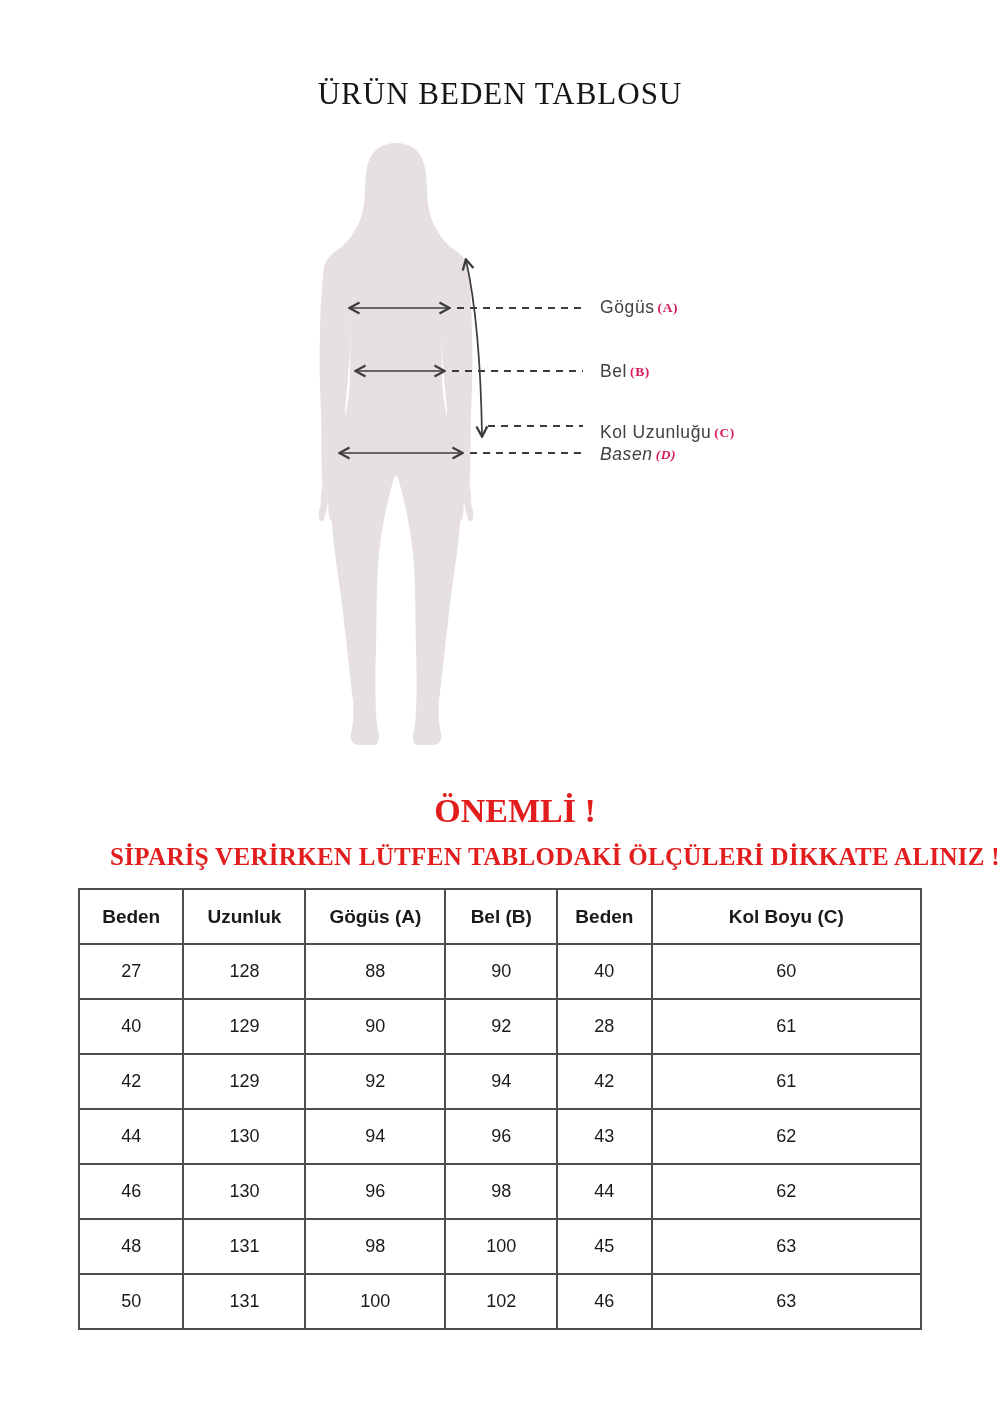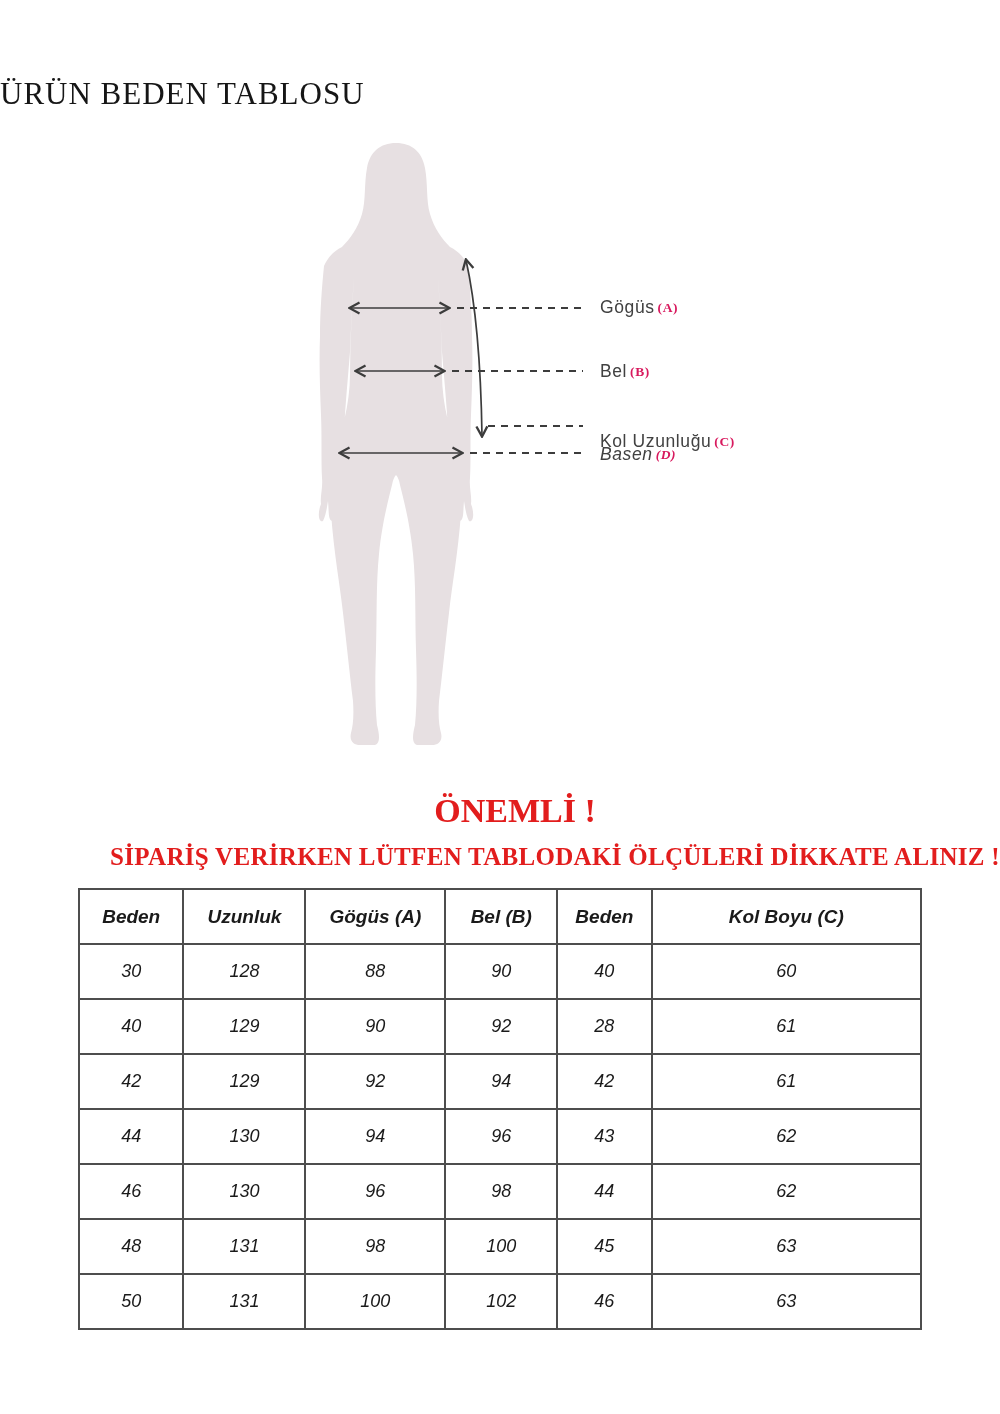--- a/index.html
+++ b/index.html
@@ -13,20 +13,21 @@
   html,body{background:#ffffff;}
   .page{
     position:relative;
     width:1000px;height:1414px;
     background:#ffffff;
     font-family:"Liberation Sans", sans-serif;
     overflow:hidden;
   }
   .page-title{
     position:absolute;left:0;top:76px;width:100%;
+    text-align:center;
     font-family:"Liberation Serif", serif;
     font-size:31px;letter-spacing:1px;
     color:#161616;
   }
   .diagram-svg{position:absolute;left:280px;top:130px;width:320px;height:630px;}
   .silhouette{fill:var(--silhouette);}
   .meas-line{stroke:var(--line);stroke-width:1.7;fill:none;}
   .dash-line{stroke:var(--line);stroke-width:2;fill:none;stroke-dasharray:7 6;}
   .meas-label{
     position:absolute;left:600px;height:24px;line-height:24px;
@@ -59,21 +60,20 @@
     position:absolute;left:78px;top:888px;width:844px;
     border-collapse:collapse;
     table-layout:fixed;
     color:#1a1a1a;
   }
   .size-table th,.size-table td{
     border:2px solid var(--border);
     text-align:center;vertical-align:middle;
     height:55px;
     background:#ffffff;
-    font-style:italic;
   }
   .size-table th{font-size:19px;font-weight:bold;}
   .size-table td{font-size:18px;font-weight:normal;}
 </style>
 </head>
 <body>
 
 <div class="page">
 
   <div class="page-title">ÜRÜN BEDEN TABLOSU</div>
@@ -132,21 +132,21 @@
     <line class="meas-line" x1="60" y1="323" x2="182" y2="323" marker-start="url(#ah)" marker-end="url(#ah)"></line>
     <line class="dash-line" x1="190" y1="323" x2="303" y2="323"></line>
   </svg>
 
   <div class="meas-label" style="top:295px;">
     <span>Gögüs</span><span class="meas-letter">(A)</span>
   </div>
   <div class="meas-label" style="top:359px;">
     <span>Bel</span><span class="meas-letter">(B)</span>
   </div>
-  <div class="meas-label" style="top:429px;">
+  <div class="meas-label" style="top:420px;">
     <span>Kol Uzunluğu</span><span class="meas-letter">(C)</span>
   </div>
   <div class="meas-label" style="top:442px;font-style:italic;">
     <span>Basen</span><span class="meas-letter">(D)</span>
   </div>
 
   <div class="important-heading">ÖNEMLİ !</div>
   <div class="warning-text">SİPARİŞ VERİRKEN LÜTFEN TABLODAKİ ÖLÇÜLERİ DİKKATE ALINIZ !</div>
 
   <table class="size-table">
@@ -163,21 +163,21 @@
           <th>Beden</th>
           <th>Uzunluk</th>
           <th>Gögüs (A)</th>
           <th>Bel (B)</th>
           <th>Beden</th>
           <th>Kol Boyu (C)</th>
         </tr>
     </thead>
     <tbody>
         <tr>
-          <td>30</td>
+          <td>27</td>
           <td>128</td>
           <td>88</td>
           <td>90</td>
           <td>40</td>
           <td>60</td>
         </tr>
         <tr>
           <td>40</td>
           <td>129</td>
           <td>90</td>

